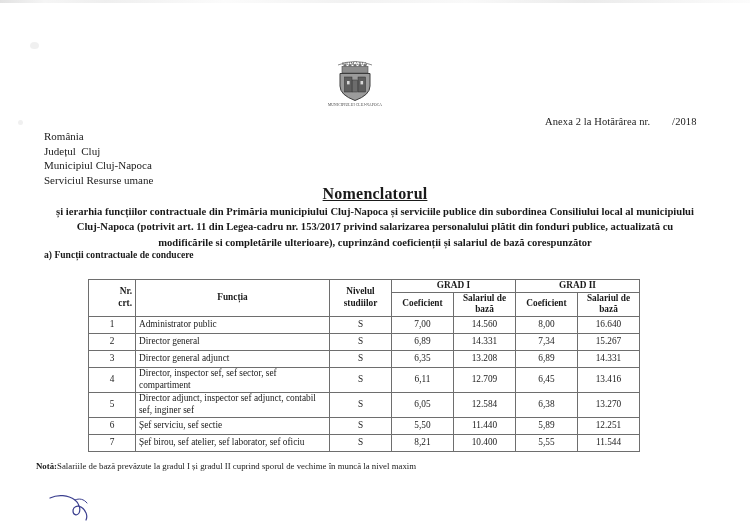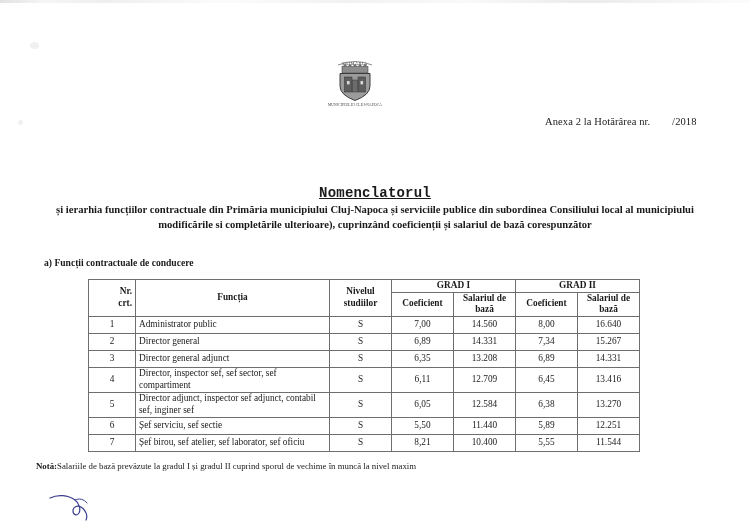--- a/index.html
+++ b/index.html
@@ -65,33 +65,31 @@
     position: absolute;
     left: 42px; top: 186px;
     width: 666px;
     text-align: center;
     font-weight: bold;
     font-size: 10.6px;
     line-height: 15.6px;
   }
   .titleblock .main {
     text-decoration: underline;
-    font-size: 14px;
+    font-size: 16px;
     letter-spacing: .2px;
-    font-family: Liberation Mono, monospace;
   }
   .titleblock .sub { display: block; }
 
   
   .section-label {
     position: absolute;
     left: 44px; top: 249px;
     font-size: 9.6px;
     font-weight: bold;
-    margin-top: 8px;
   }
 
   
   table.nomen {
     position: absolute;
     left: 88px; top: 279px;
     width: 552px;
     border-collapse: collapse;
     font-size: 9.3px;
     table-layout: fixed;
@@ -170,24 +168,31 @@
       <rect x="24.6" y="24" width="4.8" height="12" fill="#6c6c6c" stroke="#303030" stroke-width="0.5"></rect>
       <rect x="19" y="25" width="2.6" height="3.4" fill="#d8d8d8"></rect>
       <rect x="32.5" y="25" width="2.6" height="3.4" fill="#d8d8d8"></rect>
 
       <text x="27" y="50" font-size="3.6" font-family="Liberation Serif, serif" fill="#3d3d3d" text-anchor="middle" letter-spacing="0.15">MUNICIPIULUI CLUJ-NAPOCA</text>
     </svg>
   </div>
 
   <div class="anexa">Anexa 2 la Hotărârea nr.        /2018</div>
 
+  <div class="addr">
+    <div>România</div>
+    <div>Județul  Cluj</div>
+    <div>Municipiul Cluj-Napoca</div>
+    <div>Serviciul Resurse umane</div>
+  </div>
 
   <div class="titleblock">
     <span class="main">Nomenclatorul</span>
     <span class="sub">și ierarhia funcțiilor contractuale din Primăria municipiului Cluj-Napoca și serviciile publice din subordinea Consiliului local al municipiului</span>
+    <span class="sub">Cluj-Napoca (potrivit art. 11 din Legea-cadru nr. 153/2017 privind salarizarea personalului plătit din fonduri publice, actualizată cu</span>
     <span class="sub">modificările si completările ulterioare), cuprinzând coeficienții și salariul de bază corespunzător</span>
   </div>
 
   <div class="section-label">a) Funcții  contractuale de conducere</div>
 
   <table class="nomen">
     <thead>
       <tr>
         <th class="c-nr" rowspan="2">
           <div class="nrwrap">

